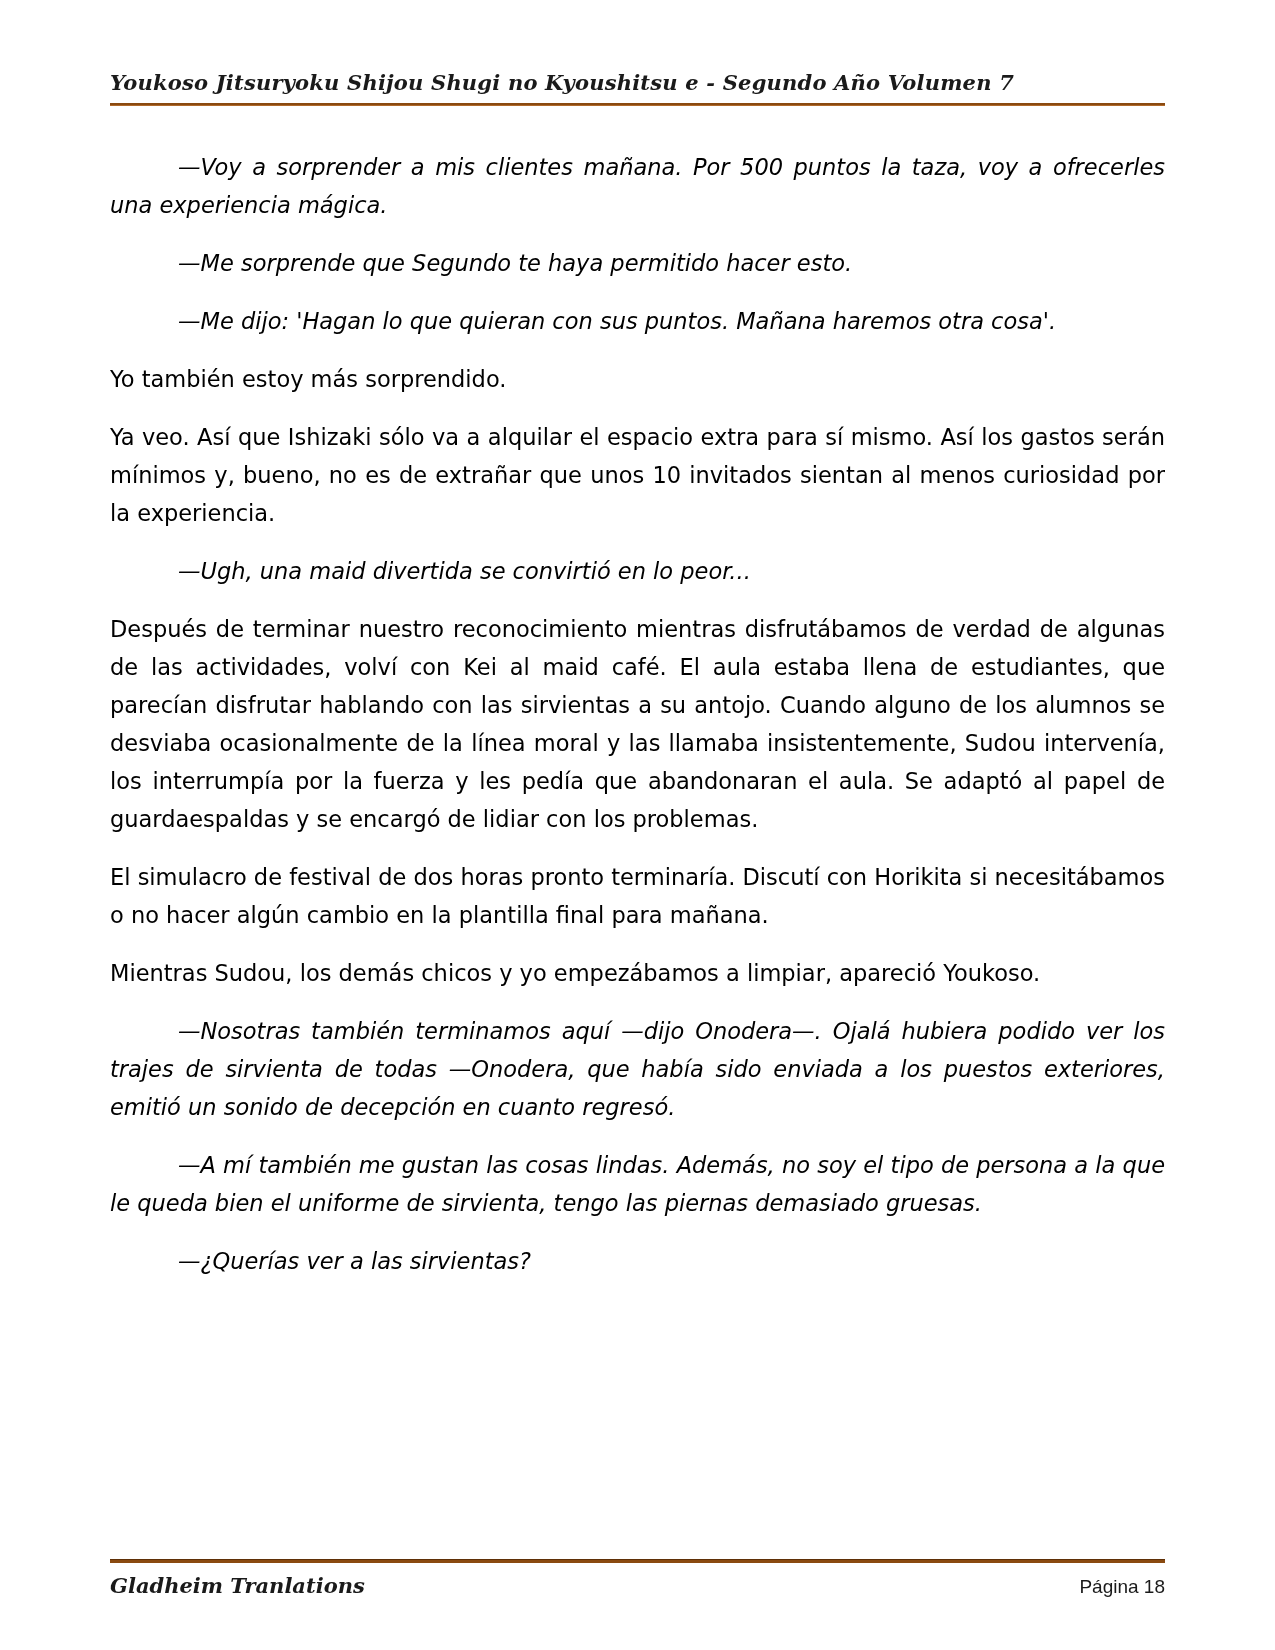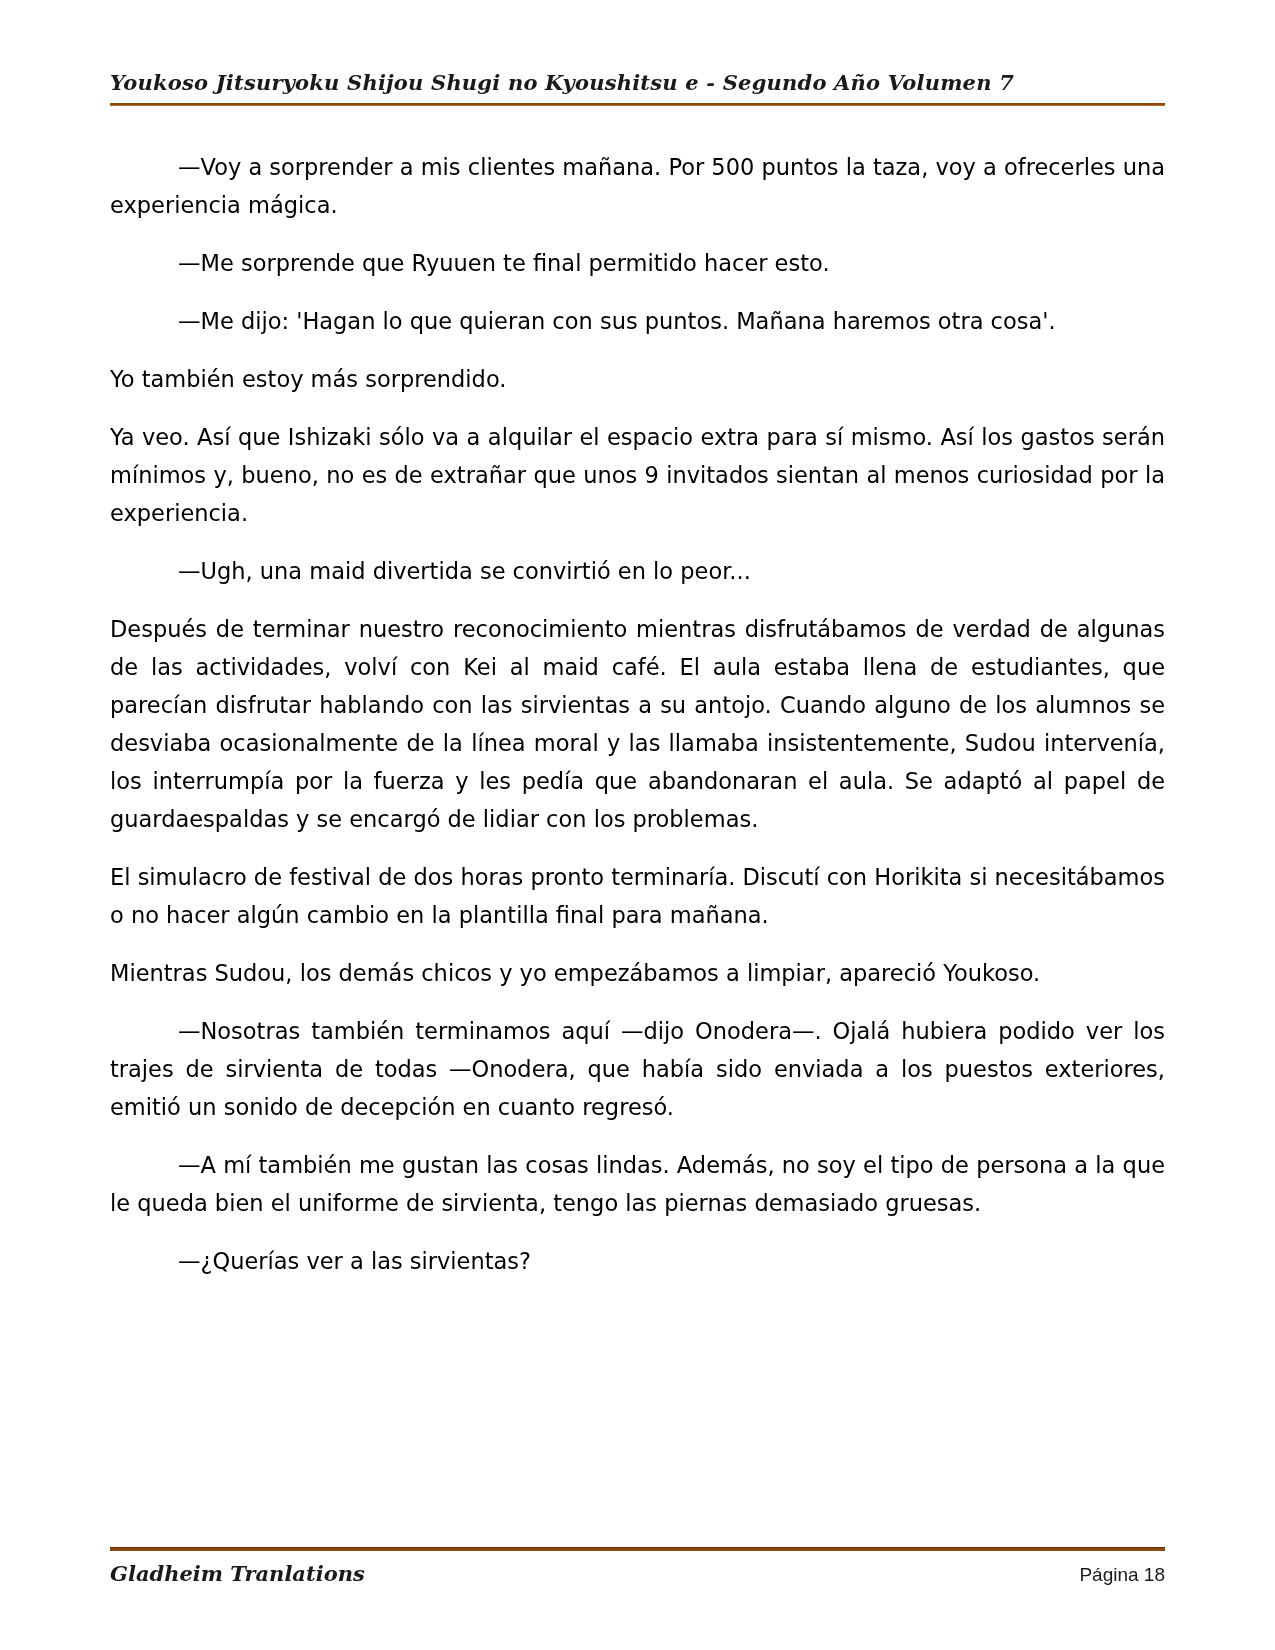--- a/index.html
+++ b/index.html
@@ -36,26 +36,27 @@
     padding: 42px 110px 0 110px;
     font-size: 22.5px;
     line-height: 38px;
     text-align: justify;
   }
   .para {
     margin-bottom: 20px;
   }
   .para.indent {
     text-indent: 68px;
+    font-style: italic;
   }
   .footer {
     position: absolute;
     left: 110px;
     right: 110px;
-    bottom: 64px;
+    bottom: 52px;
   }
   .footer-rule {
     height: 4px;
     background: #8a4a10;
     border-top: 1px solid #5e2f06;
     margin-bottom: 10px;
   }
   .footer-row {
     display: flex;
     justify-content: space-between;
@@ -81,24 +82,24 @@
 <div class="page">
 
   <div class="header">
     <div class="header-title">Youkoso Jitsuryoku Shijou Shugi no Kyoushitsu e - Segundo Año Volumen 7</div>
     <div class="header-rule"></div>
   </div>
 
   <div class="doc-body">
 
   <p class="para indent">—Voy a sorprender a mis clientes mañana. Por 500 puntos la taza, voy a ofrecerles una experiencia mágica.</p>
-      <p class="para indent">—Me sorprende que Ryuuen te final permitido hacer esto.</p>
+      <p class="para indent">—Me sorprende que Segundo te haya permitido hacer esto.</p>
       <p class="para indent">—Me dijo: 'Hagan lo que quieran con sus puntos. Mañana haremos otra cosa'.</p>
       <p class="para">Yo también estoy más sorprendido.</p>
-      <p class="para">Ya veo. Así que Ishizaki sólo va a alquilar el espacio extra para sí mismo. Así los gastos serán mínimos y, bueno, no es de extrañar que unos 9 invitados sientan al menos curiosidad por la experiencia.</p>
+      <p class="para">Ya veo. Así que Ishizaki sólo va a alquilar el espacio extra para sí mismo. Así los gastos serán mínimos y, bueno, no es de extrañar que unos 10 invitados sientan al menos curiosidad por la experiencia.</p>
       <p class="para indent">—Ugh, una maid divertida se convirtió en lo peor...</p>
       <p class="para">Después de terminar nuestro reconocimiento mientras disfrutábamos de verdad de algunas de las actividades, volví con Kei al maid café. El aula estaba llena de estudiantes, que parecían disfrutar hablando con las sirvientas a su antojo. Cuando alguno de los alumnos se desviaba ocasionalmente de la línea moral y las llamaba insistentemente, Sudou intervenía, los interrumpía por la fuerza y les pedía que abandonaran el aula. Se adaptó al papel de guardaespaldas y se encargó de lidiar con los problemas.</p>
       <p class="para">El simulacro de festival de dos horas pronto terminaría. Discutí con Horikita si necesitábamos o no hacer algún cambio en la plantilla final para mañana.</p>
       <p class="para">Mientras Sudou, los demás chicos y yo empezábamos a limpiar, apareció Youkoso.</p>
       <p class="para indent">—Nosotras también terminamos aquí —dijo Onodera—. Ojalá hubiera podido ver los trajes de sirvienta de todas —Onodera, que había sido enviada a los puestos exteriores, emitió un sonido de decepción en cuanto regresó.</p>
       <p class="para indent">—A mí también me gustan las cosas lindas. Además, no soy el tipo de persona a la que le queda bien el uniforme de sirvienta, tengo las piernas demasiado gruesas.</p>
       <p class="para indent">—¿Querías ver a las sirvientas?</p>
     </div>
 
   <div class="footer">

